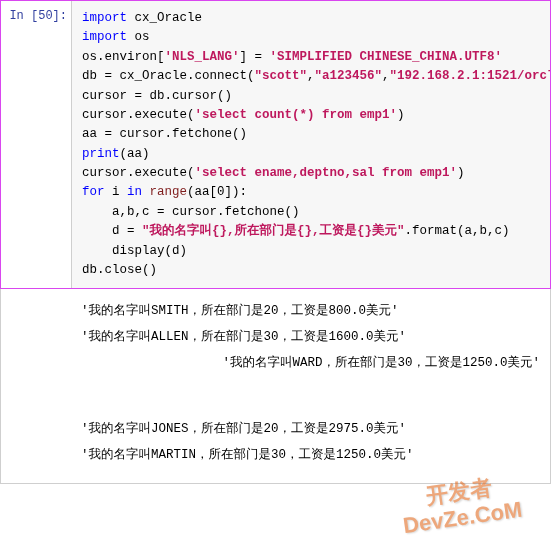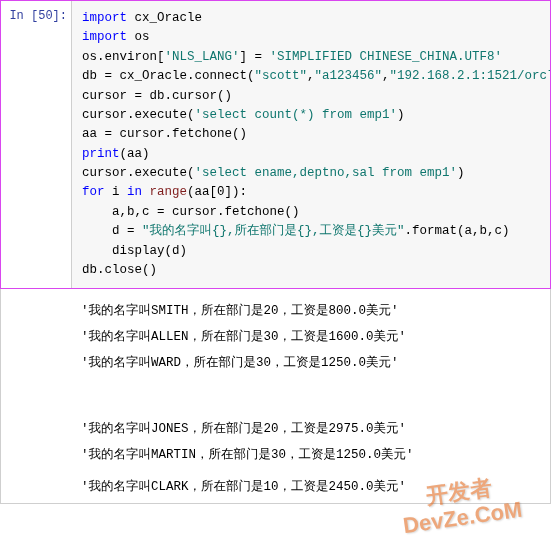--- a/index.html
+++ b/index.html
@@ -67,21 +67,21 @@
     }
 
     pre {
       font-family: 'Courier New', Courier, monospace;
       font-size: 12.5px;
       line-height: 1.5;
       white-space: pre;
       color: #000;
     }
     .kw2 { color: #0000ff; }
-    .str { color: #0f766e; }
+    .str { color: #be185d; font-weight: bold; }
     .func { color: #7f1d1d; }
 
     .code-line {
       line-height: 1.55;
       display: block;
     }
 
     .output-content {
       padding: 6px 10px;
       flex: 1;
@@ -130,28 +130,27 @@
   </div>
 
   <div class="output-section">
     <div class="output-label"></div>
     <div class="output-content" id="output-content">
         <div style="line-height: 0.5; height: 6px; display: block;">&nbsp;</div>
         <div style="display: block;">'我的名字叫SMITH，所在部门是20，工资是800.0美元'</div>
         <div style="line-height: 0.5; height: 6px; display: block;">&nbsp;</div>
         <div style="display: block;">'我的名字叫ALLEN，所在部门是30，工资是1600.0美元'</div>
         <div style="line-height: 0.5; height: 6px; display: block;">&nbsp;</div>
-        <div style="display: block;">'我的名字叫WARD，所在部门是30，工资是1250.0美元'</div>
+        <div style="display: block; text-align: right;">'我的名字叫WARD，所在部门是30，工资是1250.0美元'</div>
         <div style="line-height: 0.5; height: 6px; display: block;">&nbsp;</div>
         <div style="display: block; margin-top: 40px;">'我的名字叫JONES，所在部门是20，工资是2975.0美元'</div>
         <div style="line-height: 0.5; height: 6px; display: block;">&nbsp;</div>
         <div style="display: block;">'我的名字叫MARTIN，所在部门是30，工资是1250.0美元'</div>
         <div style="line-height: 0.5; height: 6px; display: block;">&nbsp;</div>
         <div style="line-height: 0.5; height: 6px; display: block;">&nbsp;</div>
-        <div style="display: block;">'我的名字叫CLARK，所在部门是10，工资是2450.0美元'</div>
       </div>
   </div>
 
   <div class="watermark">
     <div class="watermark-text">
       <div>开发者</div>
       <div>DevZe.CoM</div>
     </div>
   </div>
 

